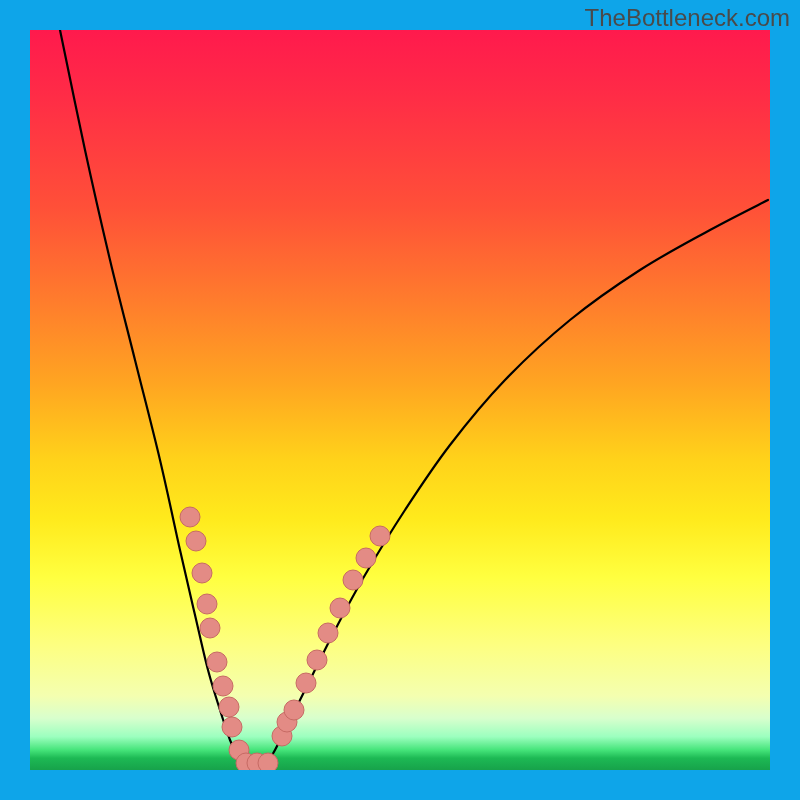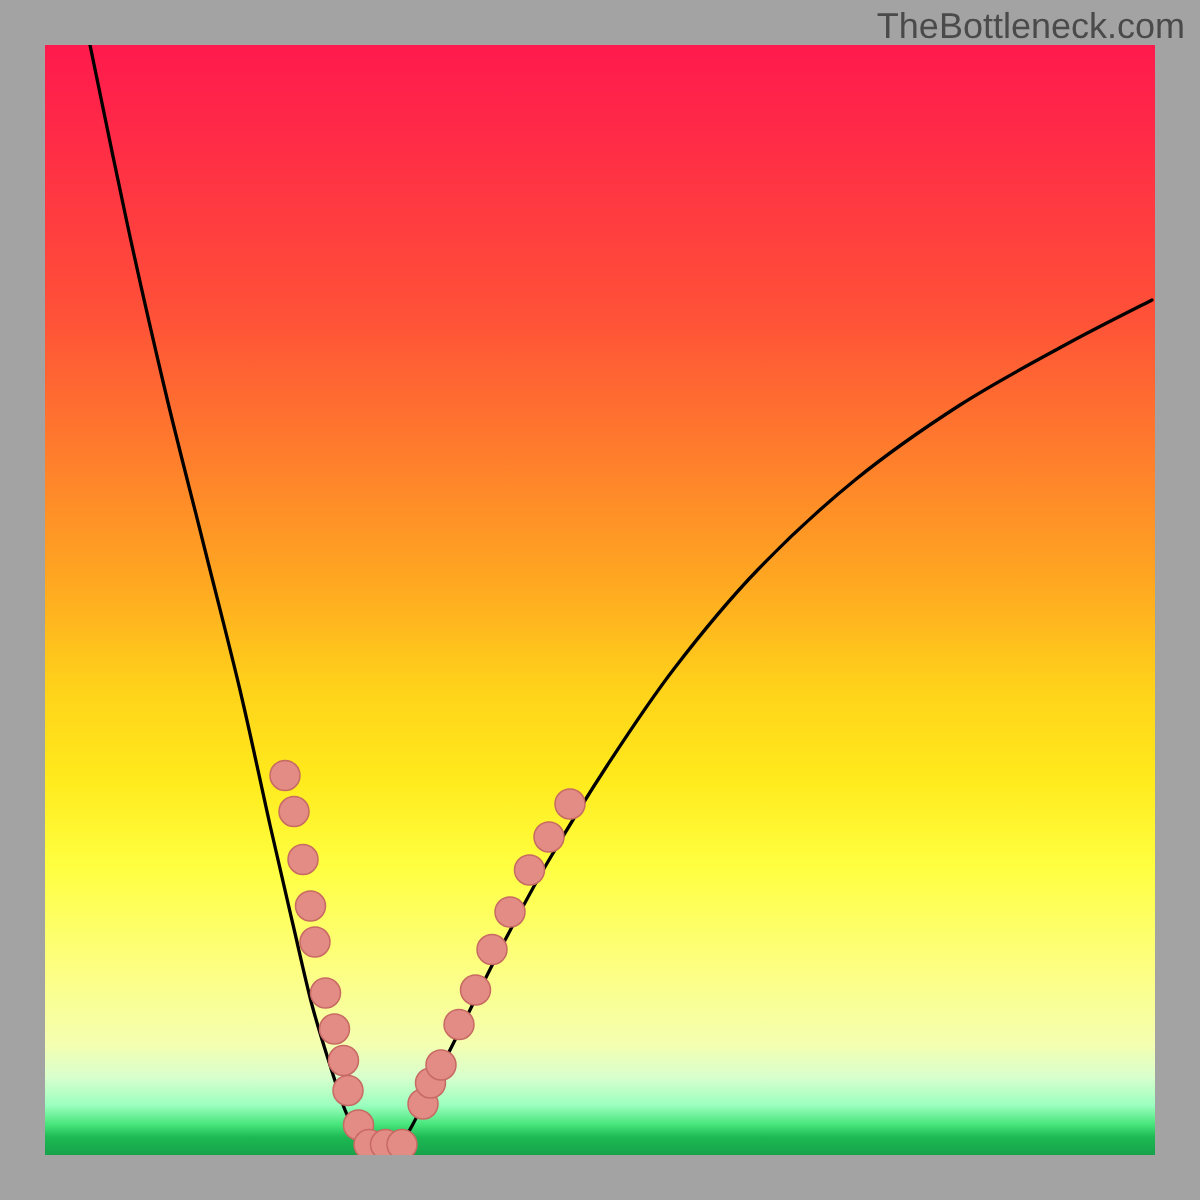--- a/index.html
+++ b/index.html
@@ -7,21 +7,21 @@
     padding: 0;
     width: 800px;
     height: 800px;
     overflow: hidden;
     background: #000;
     font-family: Arial, Helvetica, sans-serif;
   }
   .frame {
     position: absolute;
     inset: 0;
-    background: #a3a3a3;
+    background: #0ea5e9;
     padding-left: 32px;
   }
   .plot-area {
     position: absolute;
     left: 30px;
     top: 30px;
     width: 740px;
     height: 740px;
     overflow: hidden;
   }

